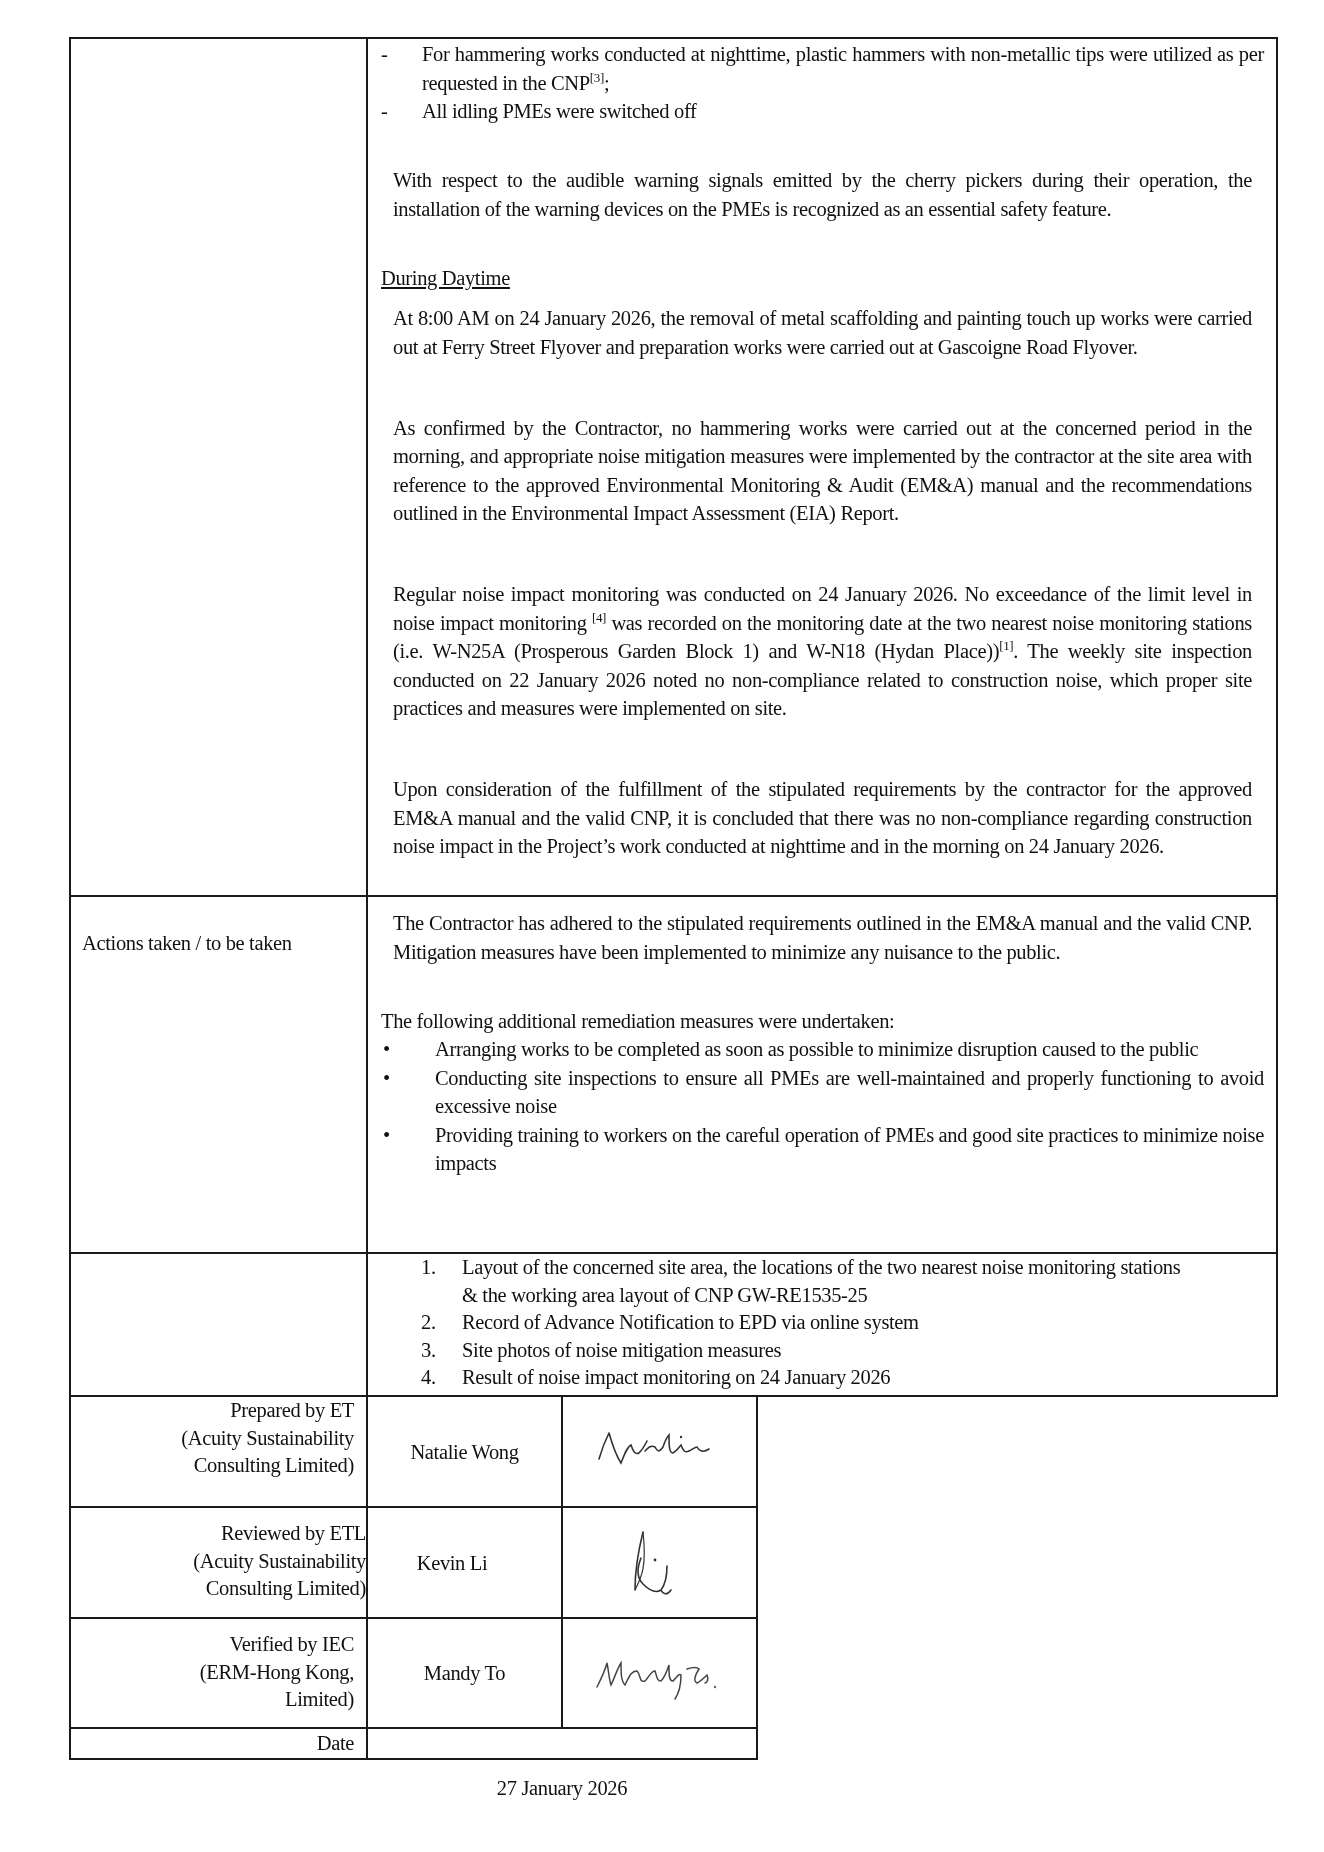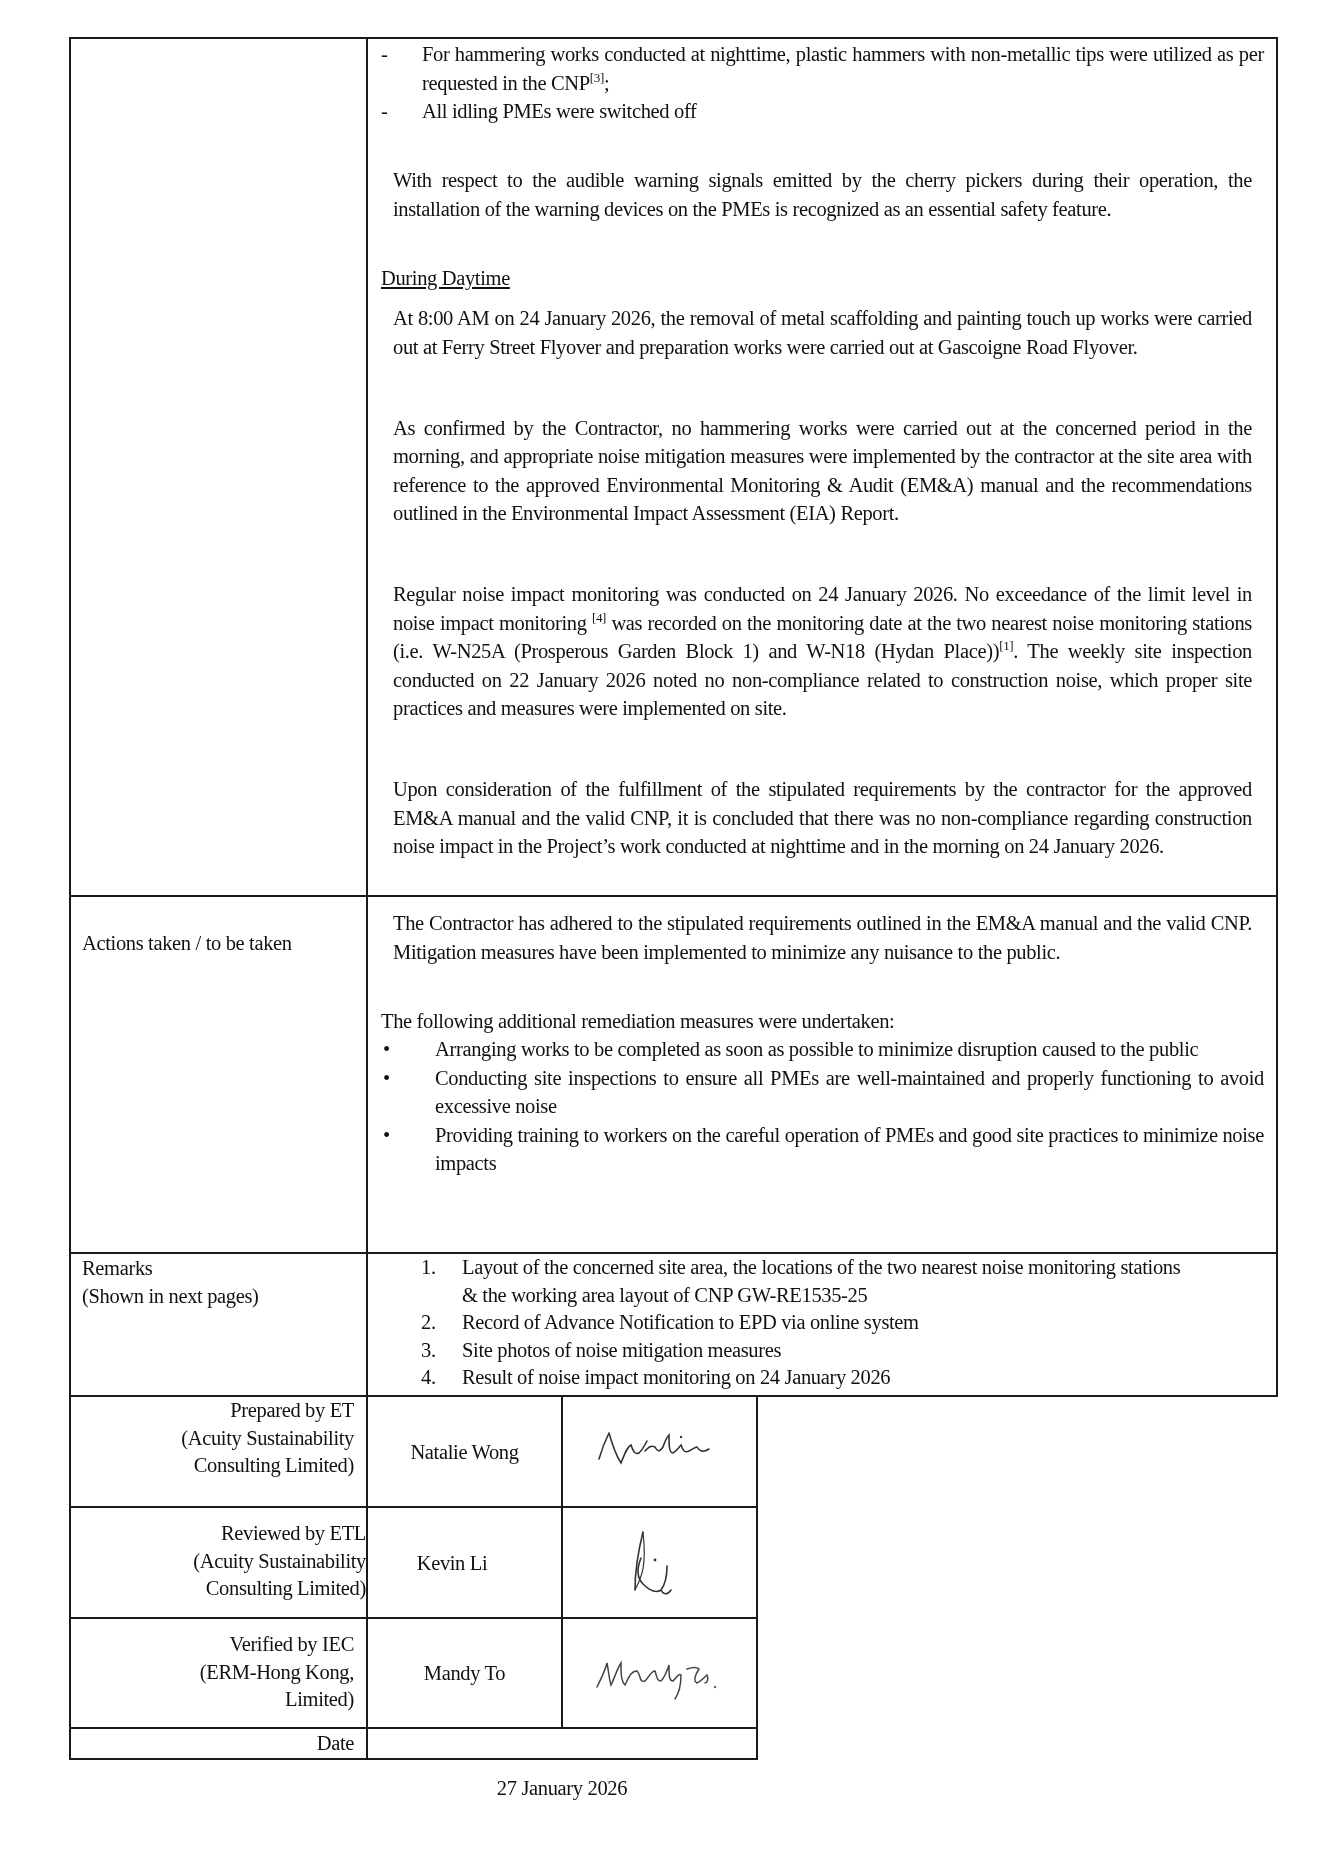--- a/index.html
+++ b/index.html
@@ -83,24 +83,20 @@
     <div class="bullet-item">
       <span class="mk">•</span>
       <span>Conducting site inspections to ensure all PMEs are well-maintained and properly functioning to avoid excessive noise</span>
     </div>
     <div class="bullet-item">
       <span class="mk">•</span>
       <span>Providing training to workers on the careful operation of PMEs and good site practices to minimize noise impacts</span>
     </div>
   </div>
 
-  <div class="cell txt" style="left:82px;top:1254px;width:284px;line-height:28px;">
-    <div>Remarks</div>
-    <div>(Shown in next pages)</div>
-  </div>
   <div class="cell txt" style="left:421px;top:1254px;width:760px;line-height:27.5px;">
     <div class="num-item">
       <span class="mk">1.</span>
       <span>Layout of the concerned site area, the locations of the two nearest noise monitoring stations &amp; the working area layout of CNP GW-RE1535-25</span>
     </div>
     <div class="num-item">
       <span class="mk">2.</span>
       <span>Record of Advance Notification to EPD via online system</span>
     </div>
     <div class="num-item">

